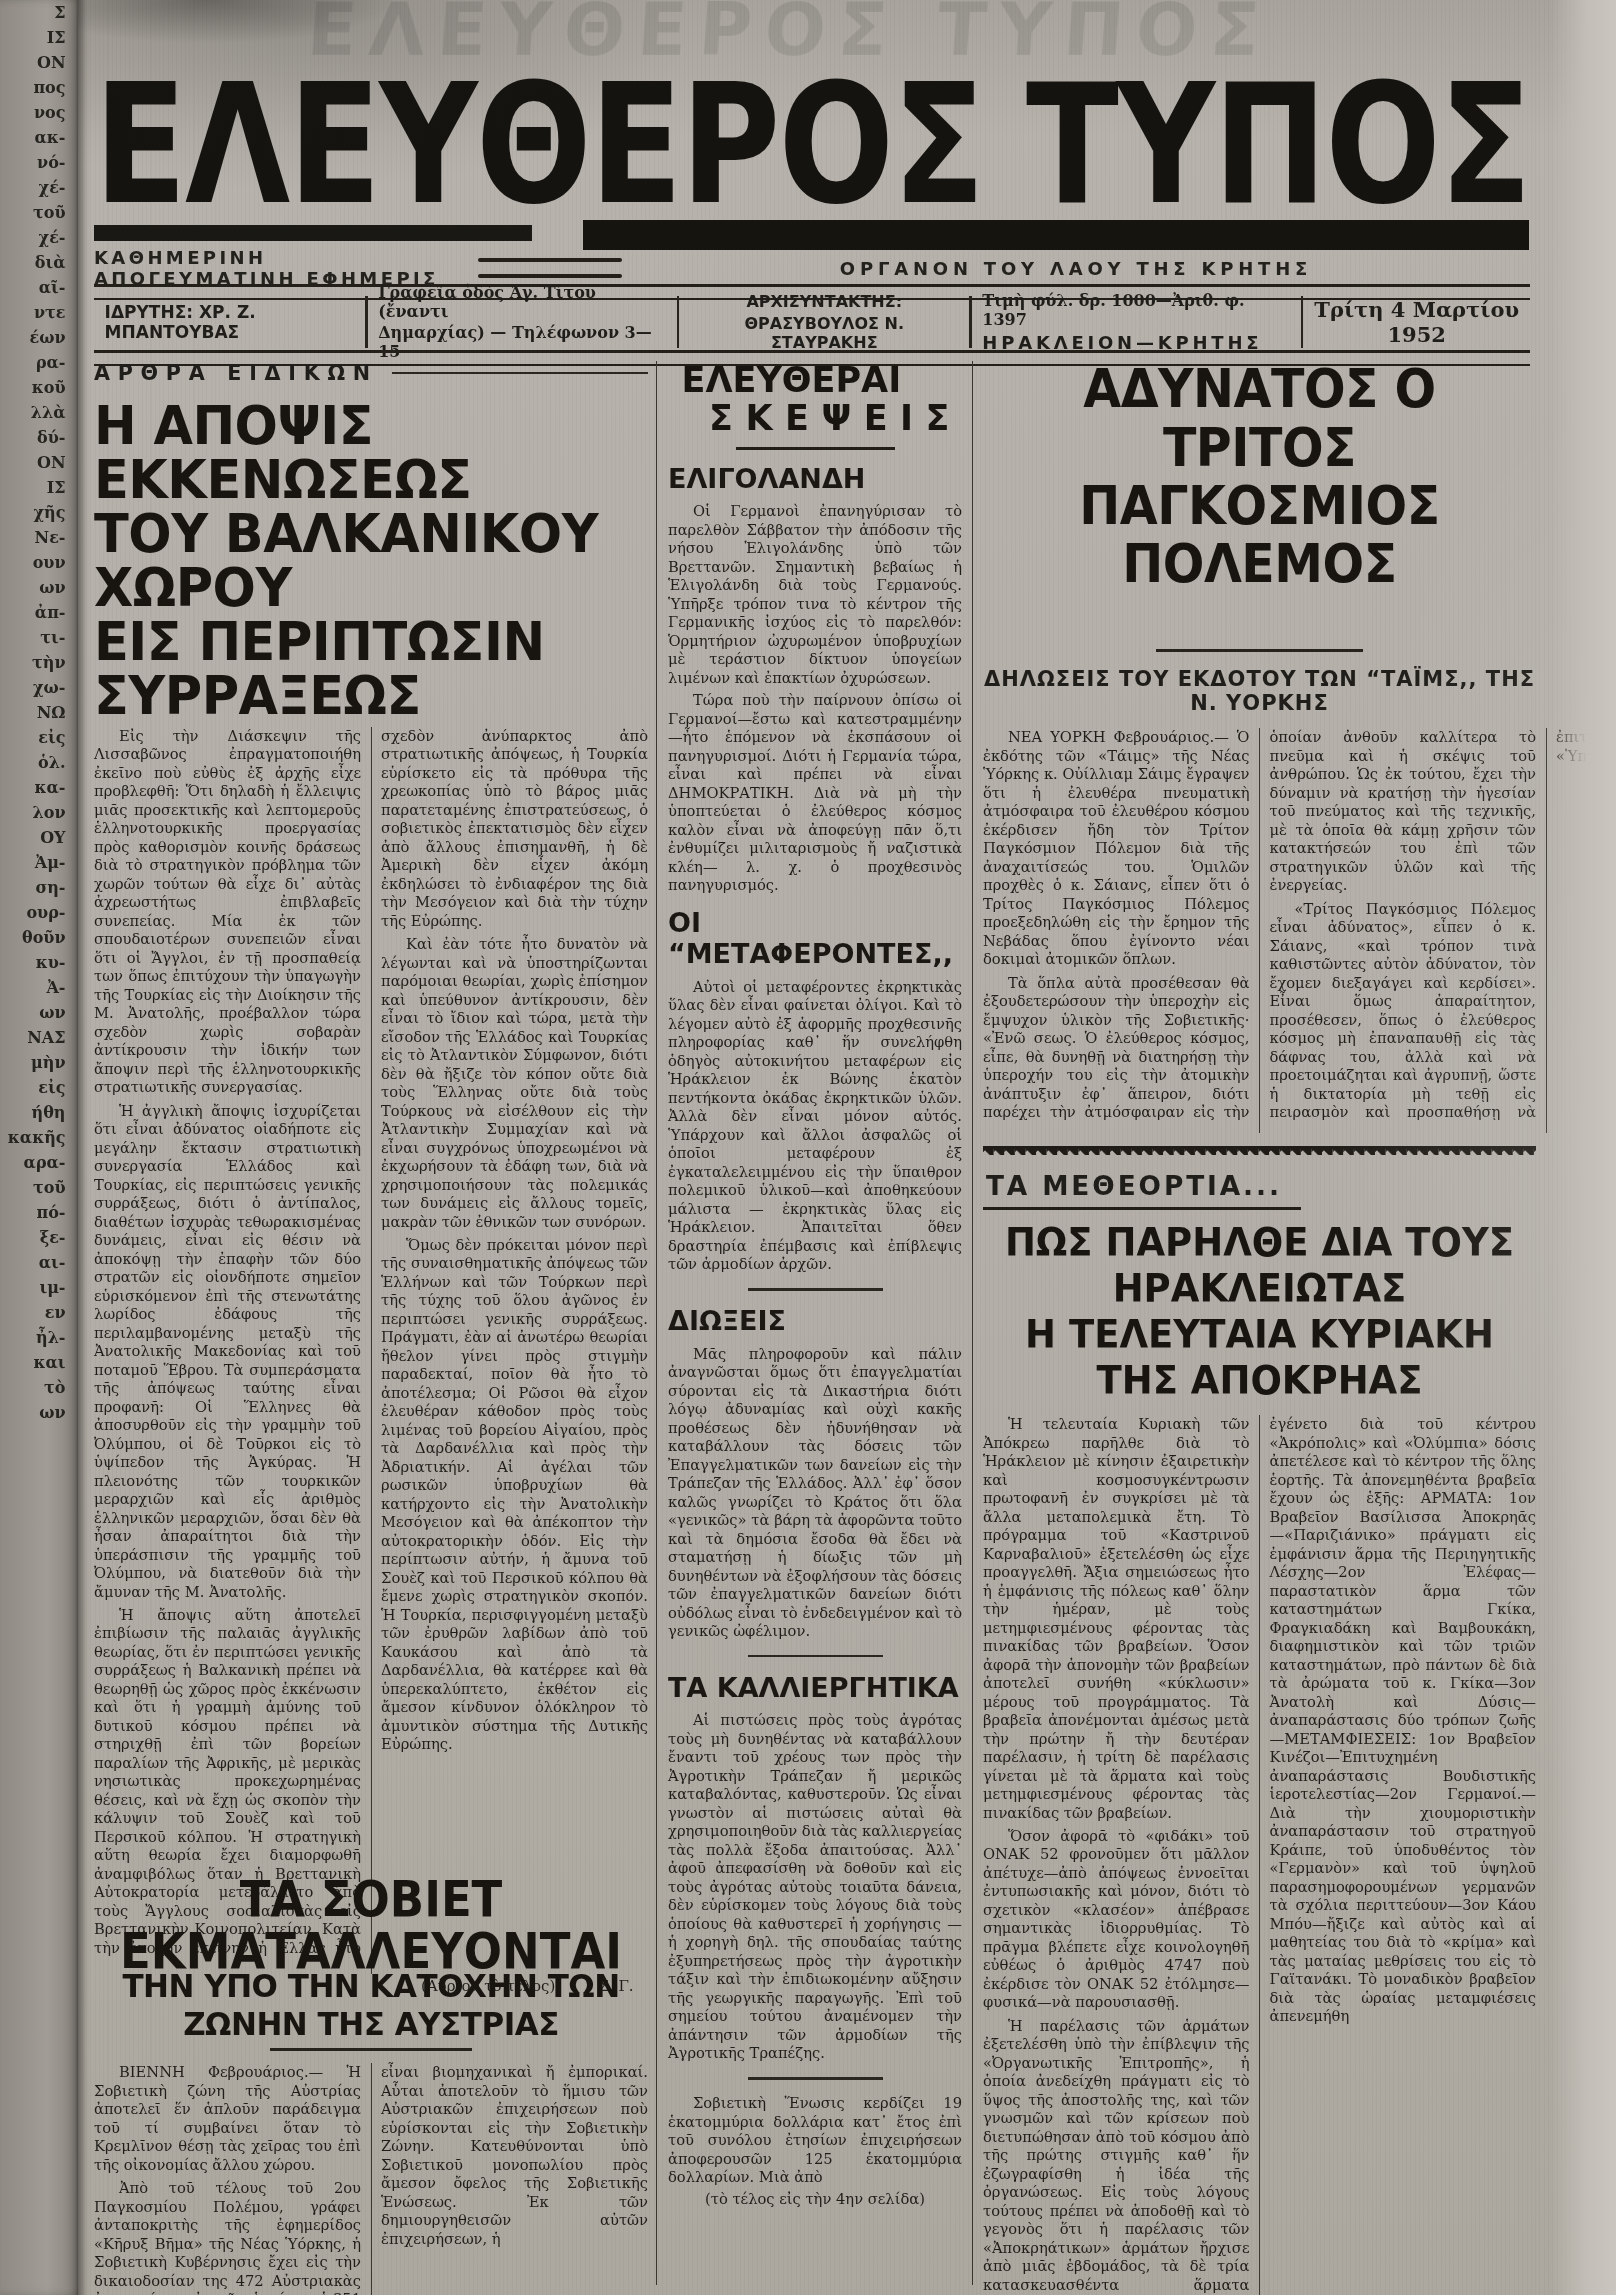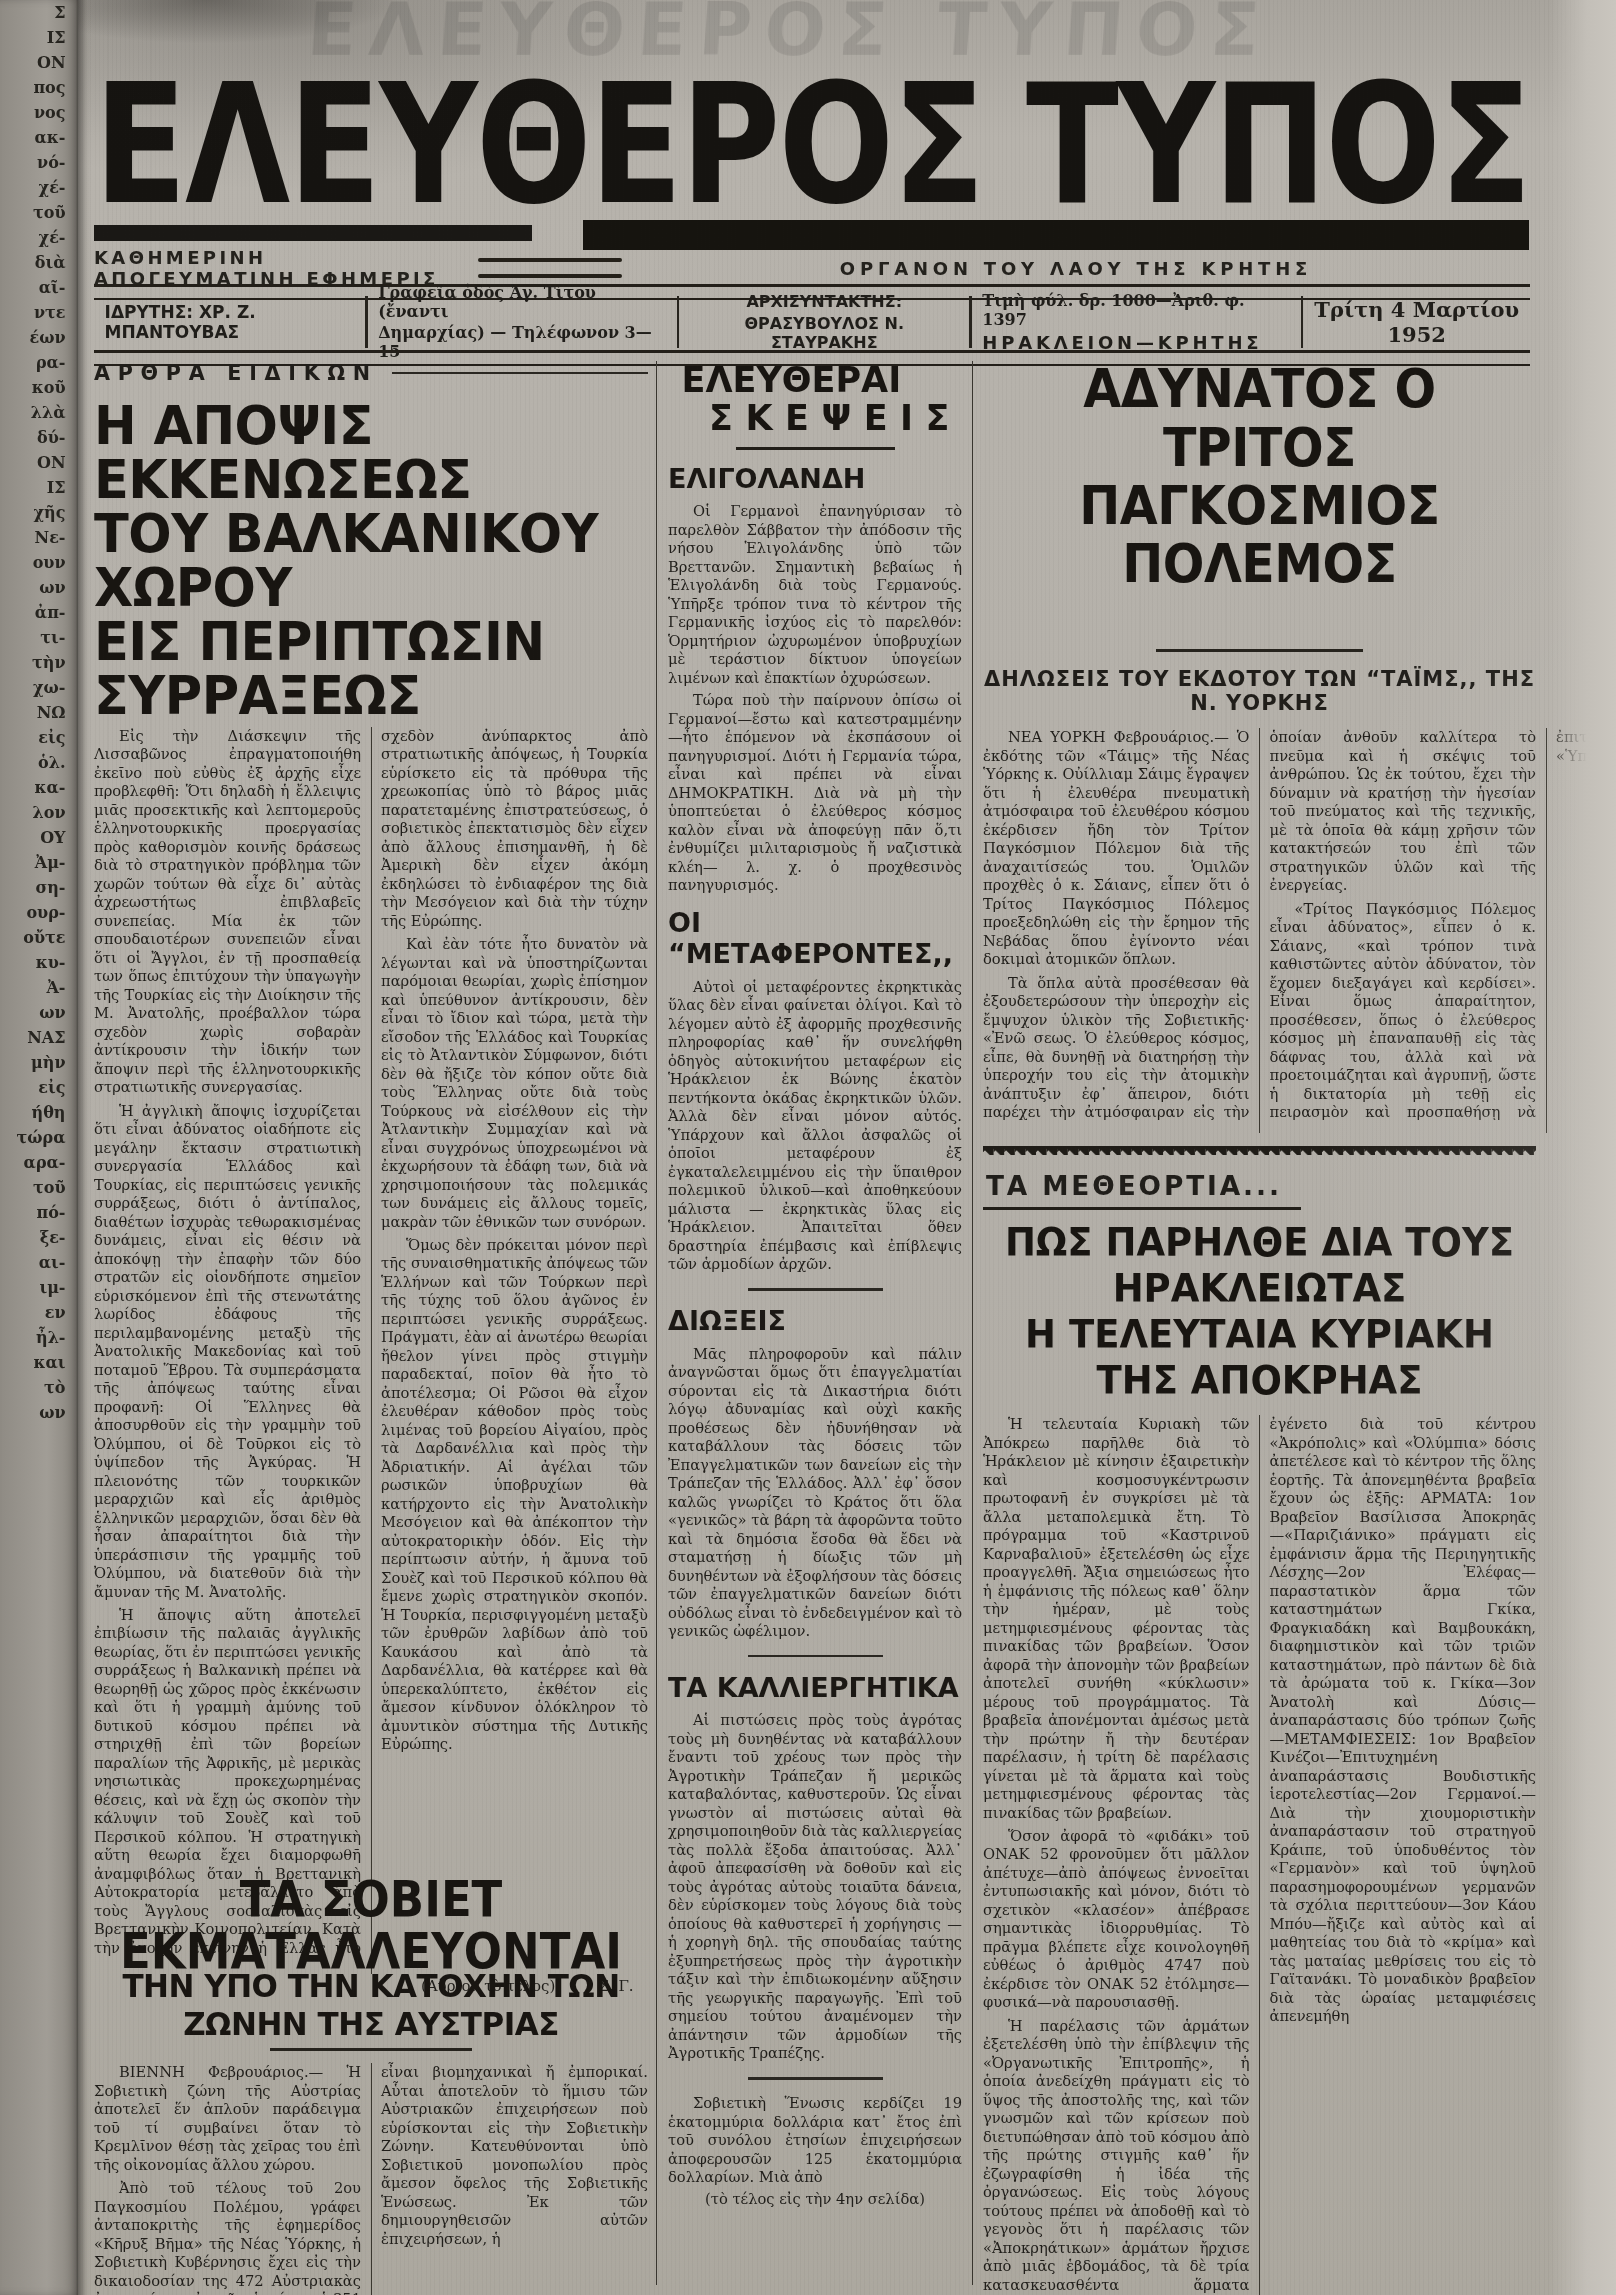--- a/index.html
+++ b/index.html
@@ -145,29 +145,29 @@
       <span class="frag">χω-</span>
       <span class="frag">ΝΩ</span>
       <span class="frag">εἰς</span>
       <span class="frag">ὁλ.</span>
       <span class="frag">κα-</span>
       <span class="frag">λον</span>
       <span class="frag">ΟΥ</span>
       <span class="frag">Ἀμ-</span>
       <span class="frag">ση-</span>
       <span class="frag">ουρ-</span>
-      <span class="frag">οὔτε</span>
+      <span class="frag">θοῦν</span>
       <span class="frag">κυ-</span>
       <span class="frag">Ἀ-</span>
       <span class="frag">ων</span>
       <span class="frag">ΝΑΣ</span>
       <span class="frag">μὴν</span>
       <span class="frag">εἰς</span>
       <span class="frag">ήθη</span>
-      <span class="frag">τώρα</span>
+      <span class="frag">κακῆς</span>
       <span class="frag">αρα-</span>
       <span class="frag">τοῦ</span>
       <span class="frag">πό-</span>
       <span class="frag">ξε-</span>
       <span class="frag">αι-</span>
       <span class="frag">ιμ-</span>
       <span class="frag">εν</span>
       <span class="frag">ἦλ-</span>
       <span class="frag">και</span>
       <span class="frag">τὸ</span>

